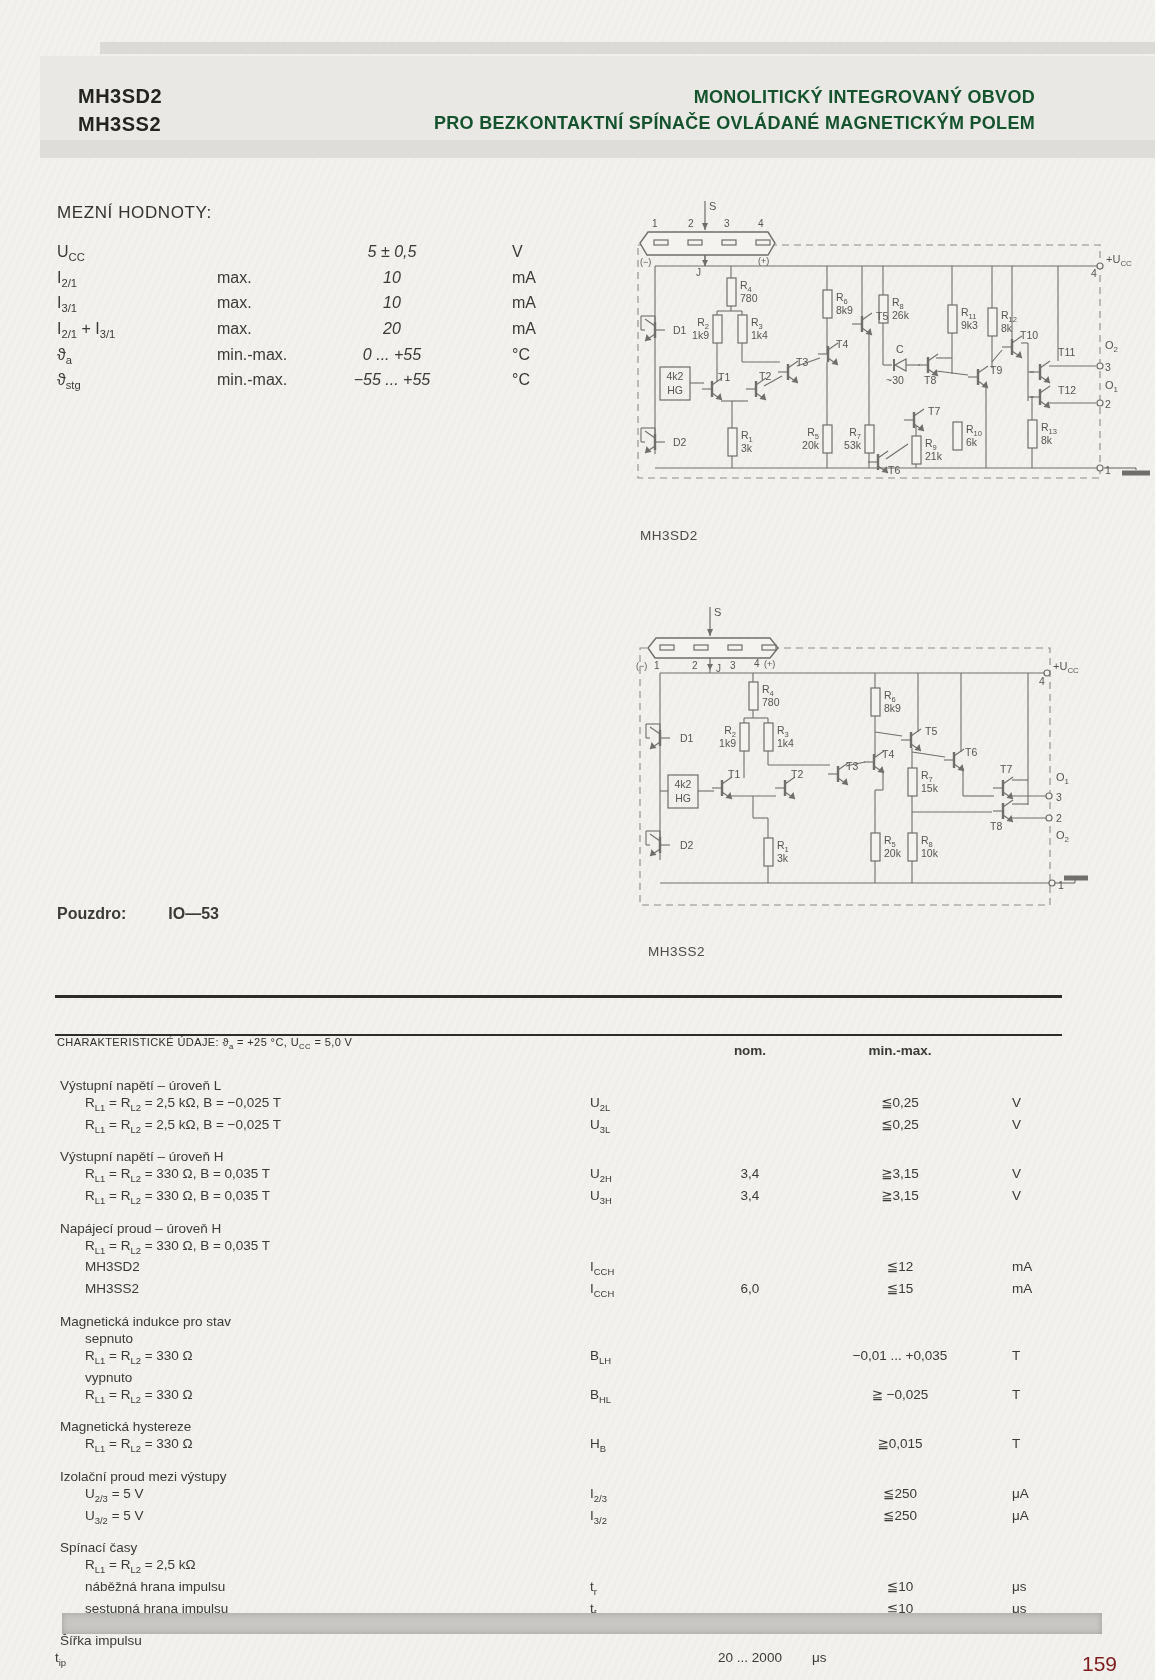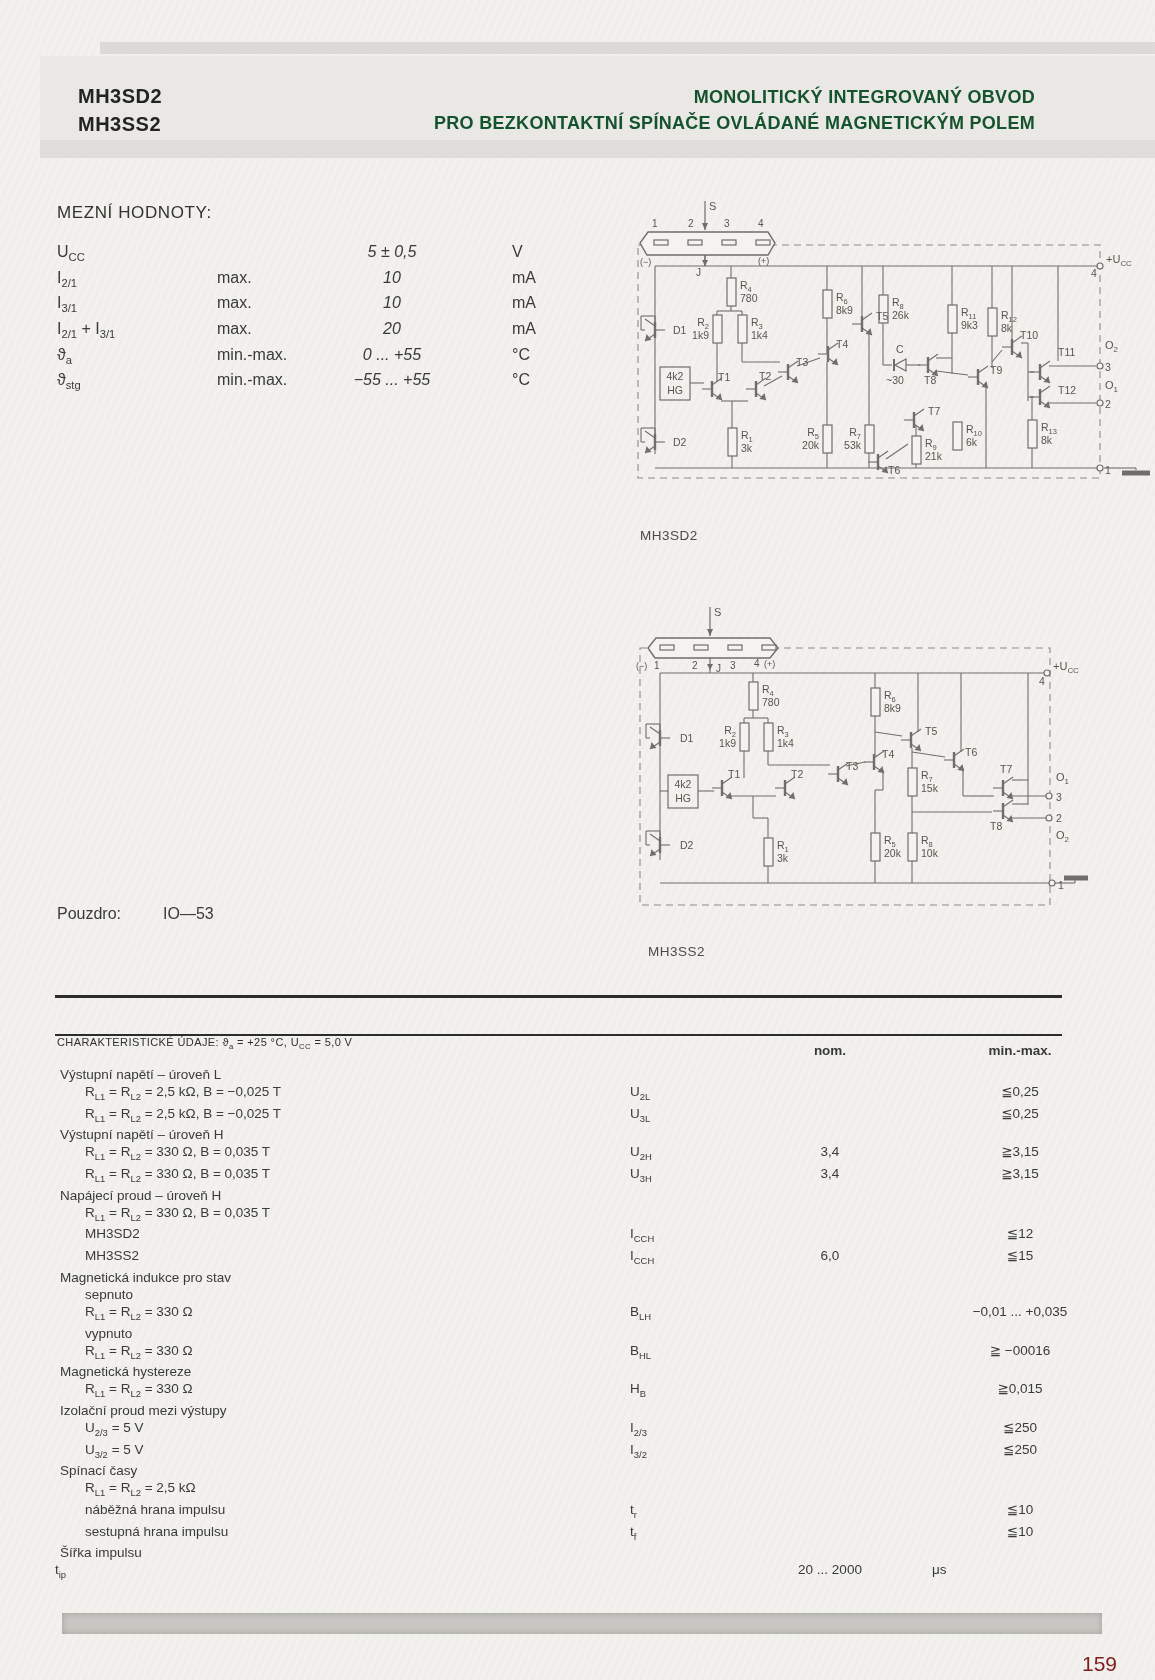--- a/index.html
+++ b/index.html
@@ -19,29 +19,29 @@
   .limits-head{position:absolute;left:57px;top:203px;font-size:17px;letter-spacing:.6px;color:#33332f;text-align:center;}
   .limits{position:absolute;left:57px;top:243px;width:580px;font-size:16px;}
   .lrow{display:grid;grid-template-columns:160px 110px 130px 120px;height:25.7px;align-items:baseline;}
   .lrow .lv{text-align:center;font-style:italic;}
   .lrow .lu{padding-left:55px;}
   sub{font-size:70%;}
   
   svg.sch{position:absolute;}
   .sch-cap{position:absolute;font-size:13.5px;color:#4c4b47;letter-spacing:.5px;}
   
-  .pouzdro{position:absolute;left:57px;top:905px;font-size:16px;color:#3a3a36;}
+  .pouzdro{position:absolute;left:57px;top:905px;font-size:16px;color:#3a3a36;font-weight:bold;}
   .pouzdro .pv{margin-left:42px;}
   
   .rule{position:absolute;left:55px;width:1007px;background:#2c2c28;}
   .char-title{position:absolute;left:57px;top:1036px;font-size:11px;letter-spacing:.4px;color:#30302c;}
   .chartab{position:absolute;left:55px;top:1042px;width:1020px;font-size:13.5px;}
-  .crow{display:grid;grid-template-columns:535px 110px 100px 200px 75px;line-height:17px;min-height:17px;align-items:baseline;gap:40px;}
+  .crow{display:grid;grid-template-columns:535px 110px 100px 200px 75px;line-height:17px;min-height:17px;align-items:baseline;}
   .crow.hdr{font-weight:bold;height:24px;}
-  .crow.grp{}
+  .crow.grp{margin-top:11px;}
   .crow .ct{padding-left:5px;}
   .crow.ind .ct{padding-left:30px;}
   .crow .cn{text-align:center;}
   .crow .cm{text-align:center;}
   .crow .cu{padding-left:12px;}
   .botbar{position:absolute;left:62px;top:1613px;width:1040px;height:21px;background:#c8c7c3;
     box-shadow:inset 0 0 6px rgba(120,118,112,.5);}
   .pageno{position:absolute;left:1082px;top:1638px;font-size:21px;color:#7f1d1d;margin-top:14px;}
 </style>
 </head>
@@ -732,21 +732,21 @@
       <span class="ct">vypnuto</span>
       <span class="cs"></span>
       <span class="cn"></span>
       <span class="cm"></span>
       <span class="cu"></span>
     </div>
     <div class="crow ind">
       <span class="ct">R<sub>L1</sub> = R<sub>L2</sub> = 330 Ω</span>
       <span class="cs">B<sub>HL</sub></span>
       <span class="cn"></span>
-      <span class="cm">≧ −00016</span>
+      <span class="cm">≧ −0,025</span>
       <span class="cu">T</span>
     </div>
     <div class="crow grp">
       <span class="ct">Magnetická hystereze</span>
       <span class="cs"></span>
       <span class="cn"></span>
       <span class="cm"></span>
       <span class="cu"></span>
     </div>
     <div class="crow ind">

